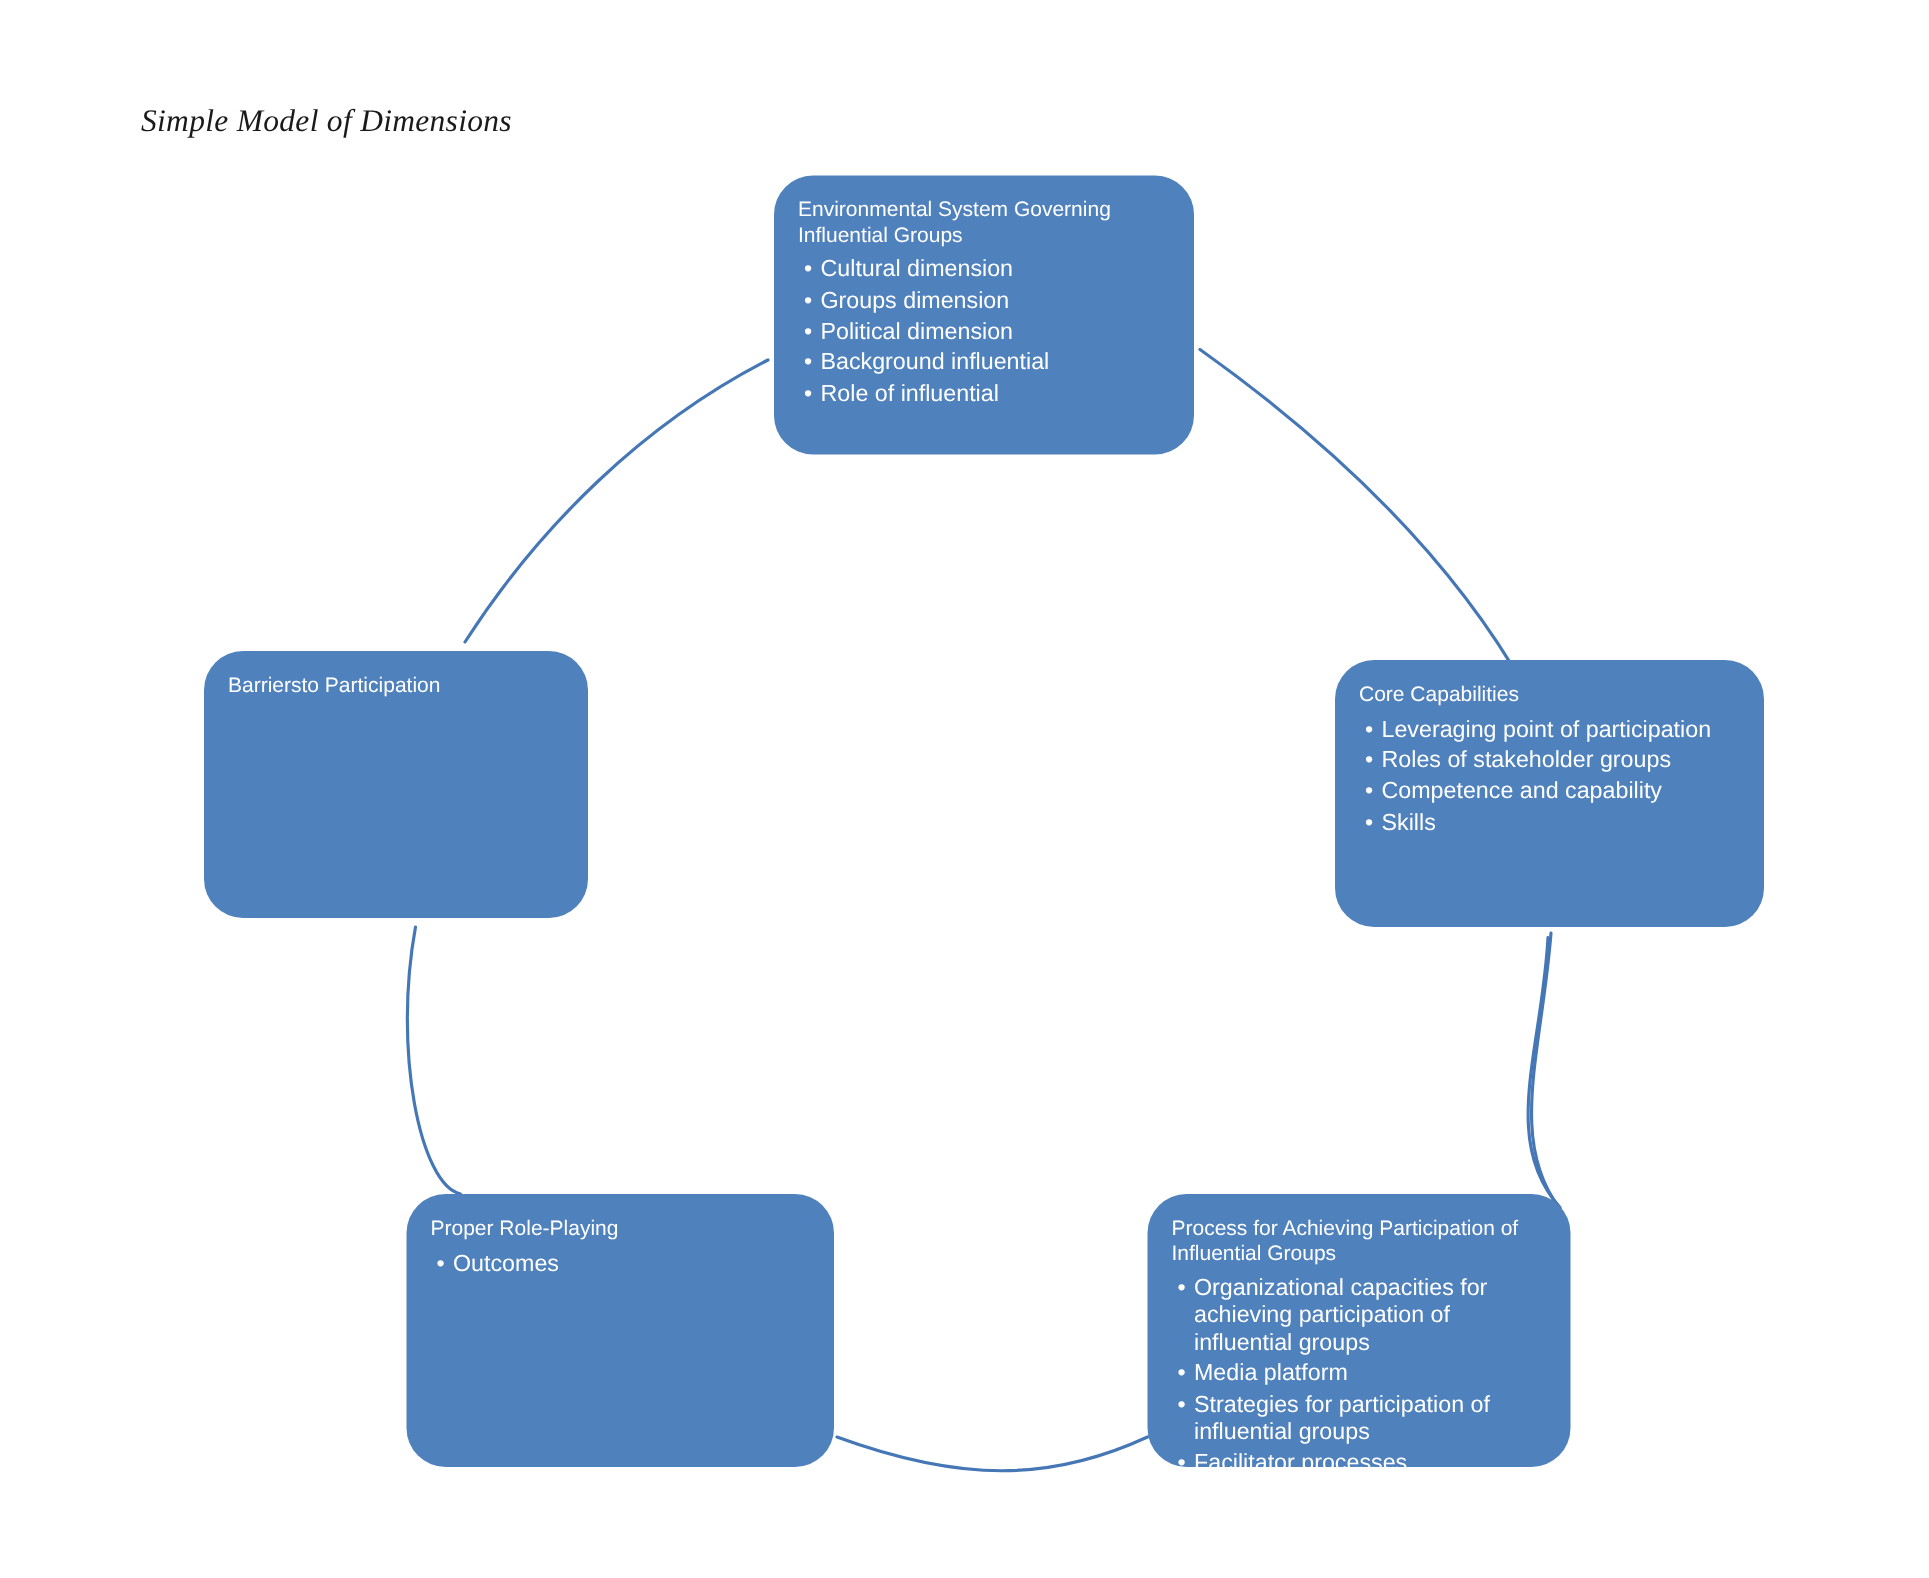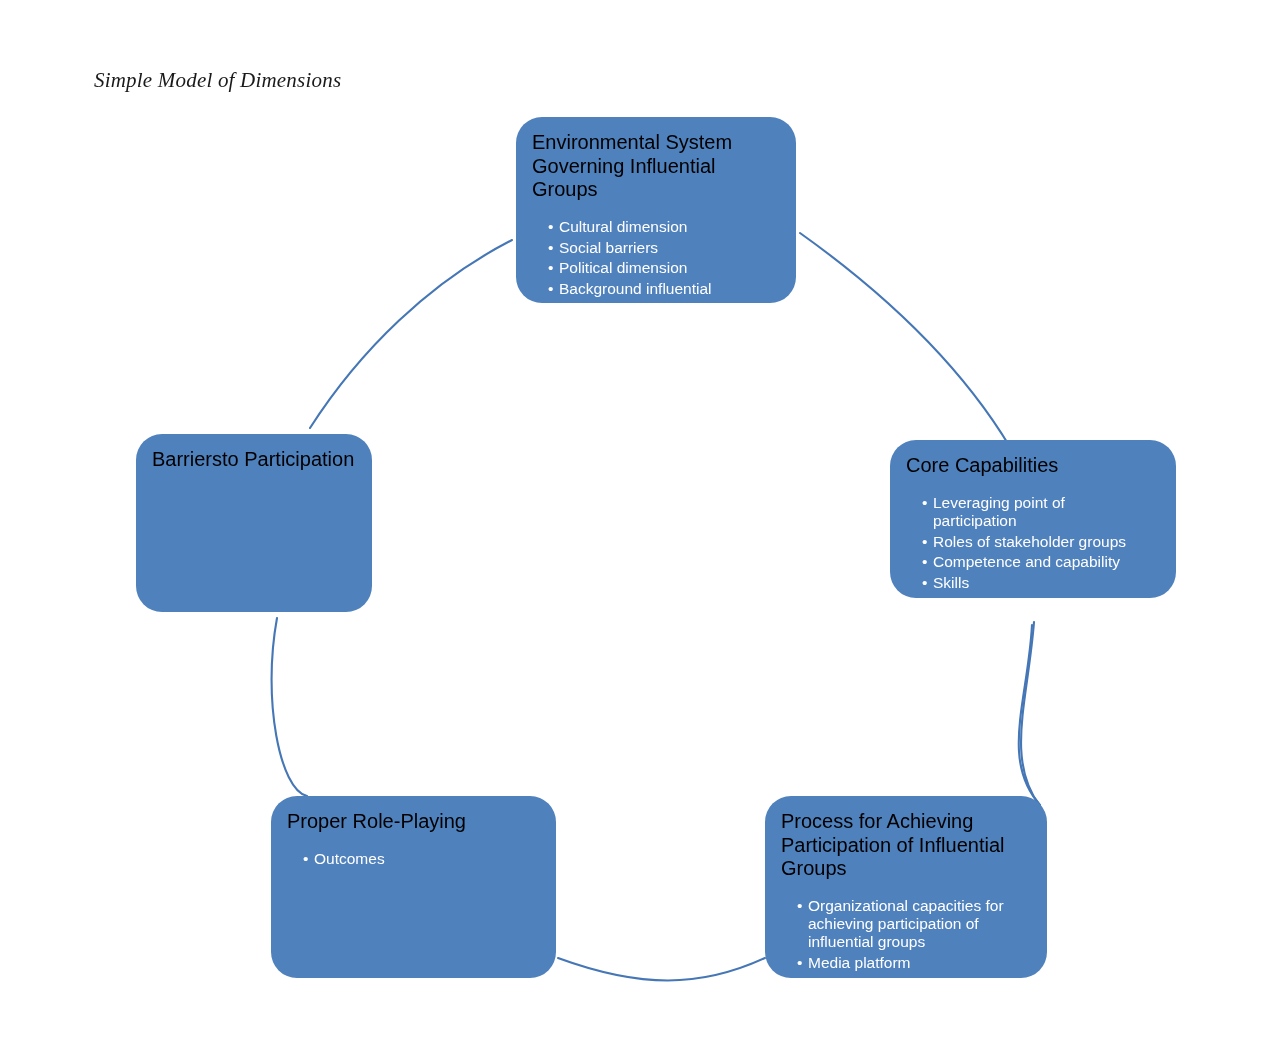--- a/index.html
+++ b/index.html
@@ -37,51 +37,51 @@
   }
   .node {
     position: absolute;
     box-sizing: border-box;
     background: #4F81BD;
     border-radius: 26px;
     color: #ffffff;
     padding: 14px 16px 12px 16px;
   }
   .node-title {
-    font-size: 20px;
+    font-size: 14px;
     line-height: 1.18;
-    color: #000000;
+    color: #ffffff;
     margin: 0 0 7px 0;
     font-weight: normal;
   }
   .node-list {
     list-style: none;
-    margin: 16px;
+    margin: 4px;
     padding: 0;
   }
   .node-list li {
     font-size: 15.5px;
     line-height: 1.18;
     color: #ffffff;
     position: relative;
     padding-left: 11px;
     margin-bottom: 2.5px;
   }
   .node-list li::before {
     content: "\2022";
     position: absolute;
     left: 0;
     top: 0;
     color: #ffffff;
   }
   #node-environmental { left: 516px; top: 117px; width: 280px; height: 186px; }
-  #node-core         { left: 890px; top: 440px; width: 286px; height: 158px; }
+  #node-core         { left: 890px; top: 440px; width: 286px; height: 178px; }
   #node-process      { left: 765px; top: 796px; width: 282px; height: 182px; }
   #node-role         { left: 271px; top: 796px; width: 285px; height: 182px; }
-  #node-barriers     { left: 136px; top: 434px; width: 236px; height: 178px; }
+  #node-barriers     { left: 136px; top: 434px; width: 256px; height: 178px; }
 </style>
 </head>
 <body style="background: rgb(255, 255, 255);">
 
 <div id="canvas" style="background: rgb(255, 255, 255); padding-left: 44px;">
 
   <div id="title" style="color: rgb(26, 26, 26);">Simple Model of Dimensions</div>
 
   <svg id="arcs" viewBox="0 0 1286 1052" xmlns="http://www.w3.org/2000/svg">
     <g fill="none" stroke="#4576B5" stroke-width="2.1" stroke-linecap="round">
@@ -96,21 +96,21 @@
   <svg id="arcs-fix" style="position:absolute;left:0;top:0;width:1286px;height:1052px;pointer-events:none" viewBox="0 0 1286 1052" xmlns="http://www.w3.org/2000/svg">
     <g fill="none" stroke="#4576B5" stroke-width="2.1" stroke-linecap="round">
       <path d="M 1034 622 C 1028 700 1005 760 1040 806"></path>
     </g>
   </svg>
 
   <div class="node" id="node-environmental" style="background: rgb(79, 129, 189); color: rgb(255, 255, 255);">
     <div class="node-title">Environmental System Governing Influential Groups</div>
     <ul class="node-list">
       <li>Cultural dimension</li>
-      <li>Social barriers</li>
+      <li>Groups dimension</li>
       <li>Political dimension</li>
       <li>Background influential</li>
       <li>Role of influential</li>
     </ul>
   </div>
 
   <div class="node" id="node-core" style="background: rgb(79, 129, 189); color: rgb(255, 255, 255);">
     <div class="node-title">Core Capabilities</div>
     <ul class="node-list">
       <li>Leveraging point of participation</li>

